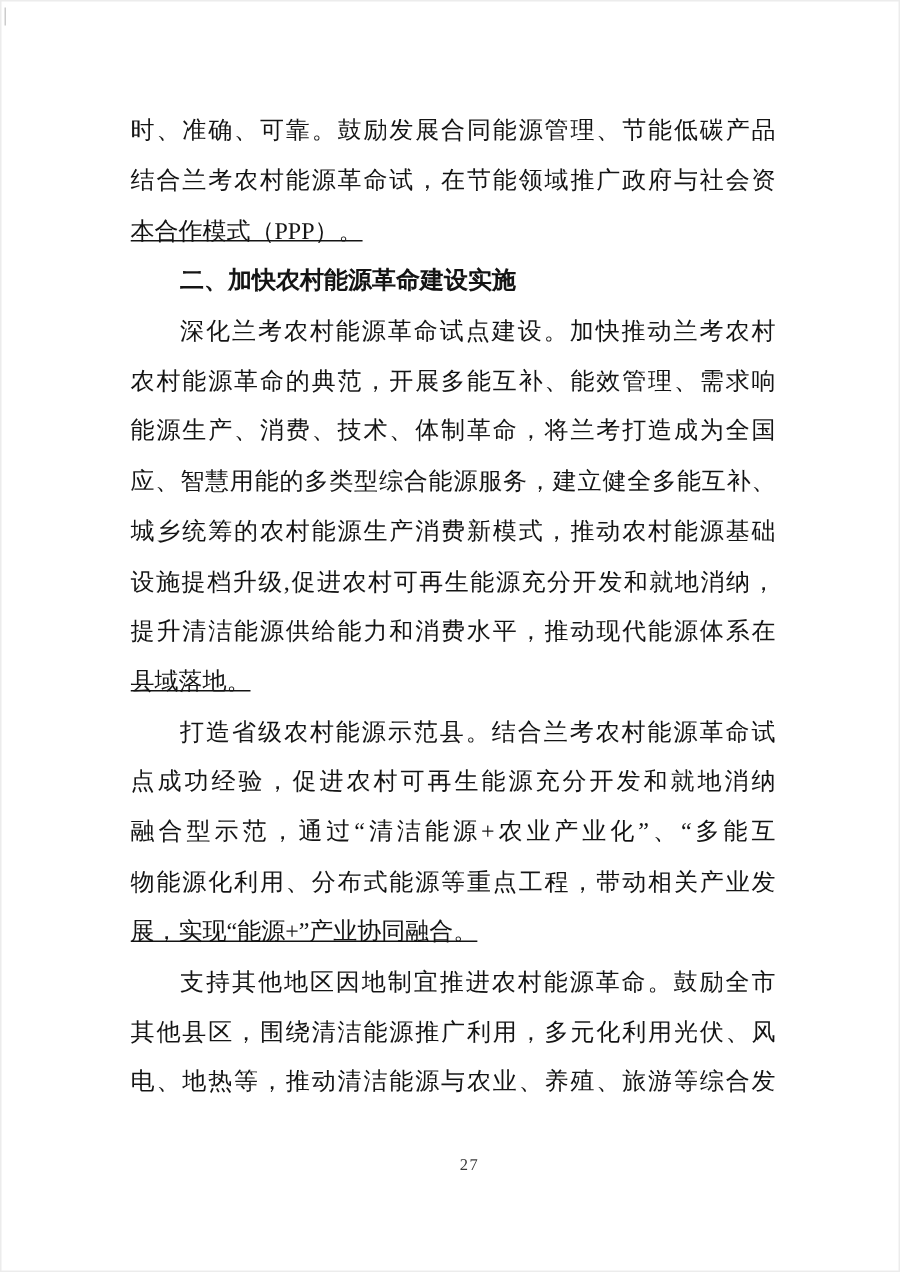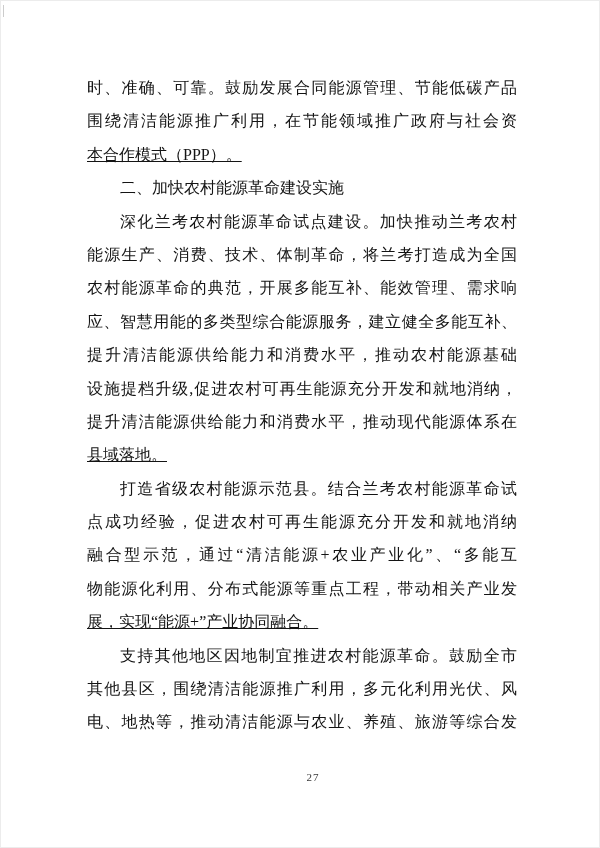--- a/index.html
+++ b/index.html
@@ -43,21 +43,21 @@
   }
   .line.left {
     text-align: left;
     text-align-last: left;
     text-decoration: underline;
   }
   .line.indent {
     text-indent: 33px;
   }
   .line.heading {
-    font-weight: normal;
+    font-weight: bold;
     text-align: center;
     text-align-last: left;
     text-indent: 33px;
   }
   .page-number {
     position: absolute;
     top: 770px;
     left: 12px;
     width: 600px;
     text-align: center;
@@ -67,28 +67,28 @@
   }
 </style>
 </head>
 <body>
 
 <div class="page">
   <div class="scan-artifact"></div>
 
   <div class="text-block">
     <div class="line">时、准确、可靠。鼓励发展合同能源管理、节能低碳产品</div>
-    <div class="line">围绕清洁能源推广利用，在节能领域推广政府与社会资</div>
+    <div class="line">结合兰考农村能源革命试，在节能领域推广政府与社会资</div>
     <div class="line left">本合作模式（PPP）。</div>
     <div class="line heading">二、加快农村能源革命建设实施</div>
     <div class="line indent">深化兰考农村能源革命试点建设。加快推动兰考农村</div>
+    <div class="line">农村能源革命的典范，开展多能互补、能效管理、需求响</div>
     <div class="line">能源生产、消费、技术、体制革命，将兰考打造成为全国</div>
-    <div class="line">农村能源革命的典范，开展多能互补、能效管理、需求响</div>
     <div class="line">应、智慧用能的多类型综合能源服务，建立健全多能互补、</div>
-    <div class="line">提升清洁能源供给能力和消费水平，推动农村能源基础</div>
+    <div class="line">城乡统筹的农村能源生产消费新模式，推动农村能源基础</div>
     <div class="line">设施提档升级,促进农村可再生能源充分开发和就地消纳，</div>
     <div class="line">提升清洁能源供给能力和消费水平，推动现代能源体系在</div>
     <div class="line left">县域落地。</div>
     <div class="line indent">打造省级农村能源示范县。结合兰考农村能源革命试</div>
     <div class="line">点成功经验，促进农村可再生能源充分开发和就地消纳</div>
     <div class="line">融合型示范，通过“清洁能源+农业产业化”、“多能互</div>
     <div class="line">物能源化利用、分布式能源等重点工程，带动相关产业发</div>
     <div class="line left">展，实现“能源+”产业协同融合。</div>
     <div class="line indent">支持其他地区因地制宜推进农村能源革命。鼓励全市</div>
     <div class="line">其他县区，围绕清洁能源推广利用，多元化利用光伏、风</div>

